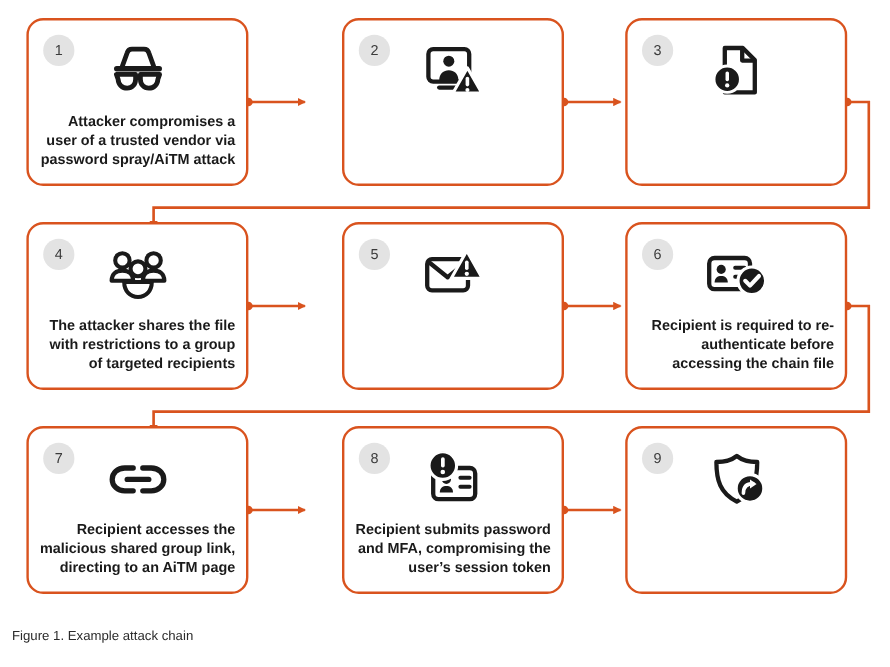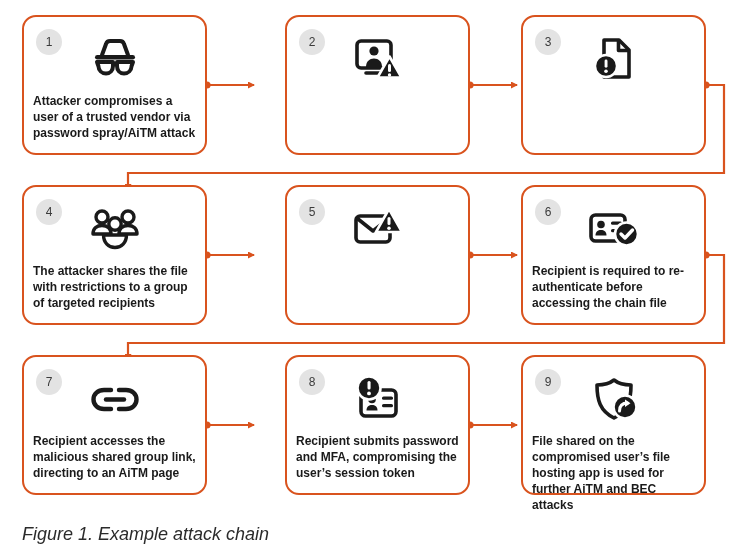--- a/index.html
+++ b/index.html
@@ -61,35 +61,34 @@
     display: flex;
     align-items: center;
     justify-content: center;
   }
   .icon-wrap svg { display: block; }
 
   .step-text {
     position: absolute;
     left: 9px; right: 9px;
     top: 76px;
-    text-align: left;
+    text-align: right;
     font-size: 12px;
     font-weight: bold;
     line-height: 16px;
     color: #1a1a1a;
     font-family: "Liberation Sans", sans-serif;
   }
 
   
   #caption {
     position: absolute;
-    left: 22px;
+    left: 10px;
     top: 524px;
-    font-size: 18px;
-    font-style: italic;
+    font-size: 11px;
     color: #2b2b2b;
     font-family: "Liberation Sans", sans-serif;
   }
 </style>
 </head>
 <body>
 
 <div id="diagram">
 
   <svg id="wires" viewBox="0 0 742 516">
@@ -245,18 +244,17 @@
   <div class="step" style="left:521px; top:355px;">
     <div class="badge">9</div>
     <div class="icon-wrap">
       <svg width="52" height="46" viewBox="0 0 52 46">
         <path d="M26 4 C21 8 14 9 9 9 C9 24 12 35 26 42 C40 35 43 24 43 9 C38 9 31 8 26 4 Z" fill="none" stroke="#1a1a1a" stroke-width="3.6" stroke-linejoin="round"></path>
         <circle cx="37" cy="31" r="11.5" fill="#1a1a1a" stroke="#ffffff" stroke-width="2.6"></circle>
         <path d="M31.5 35 C31.5 29 34.5 27 39.5 27" fill="none" stroke="#ffffff" stroke-width="3" stroke-linecap="round"></path>
         <path d="M37 23.5 L42.5 27.3 L37 31" fill="#ffffff"></path>
       </svg>
     </div>
-    <div class="step-text">File shared on the compromised user’s file hosting app is used for further AiTM and BEC attacks</div>
   </div>
 
 </div>
 
 <div id="caption">Figure 1. Example attack chain</div>
 
 </body></html>

